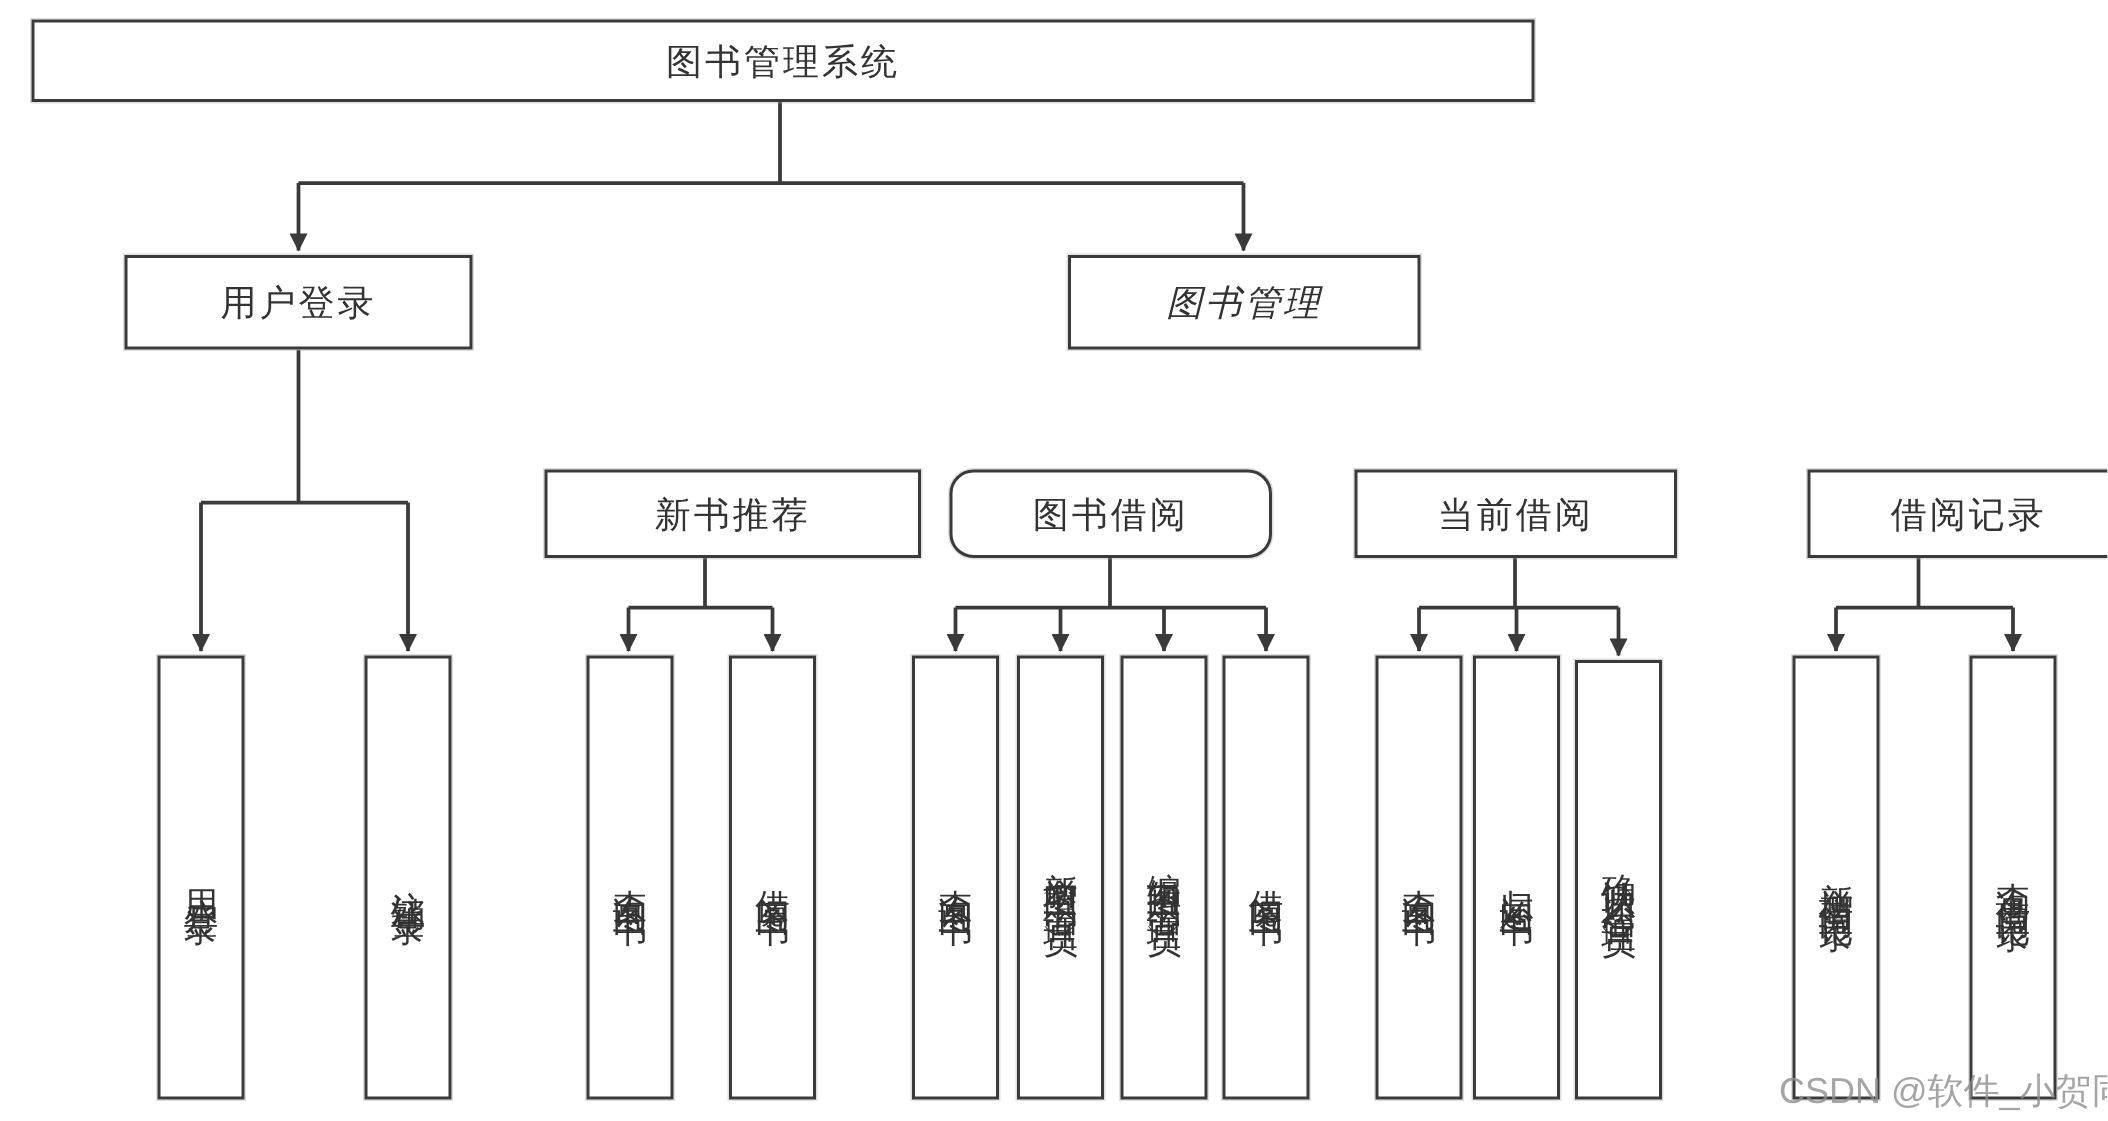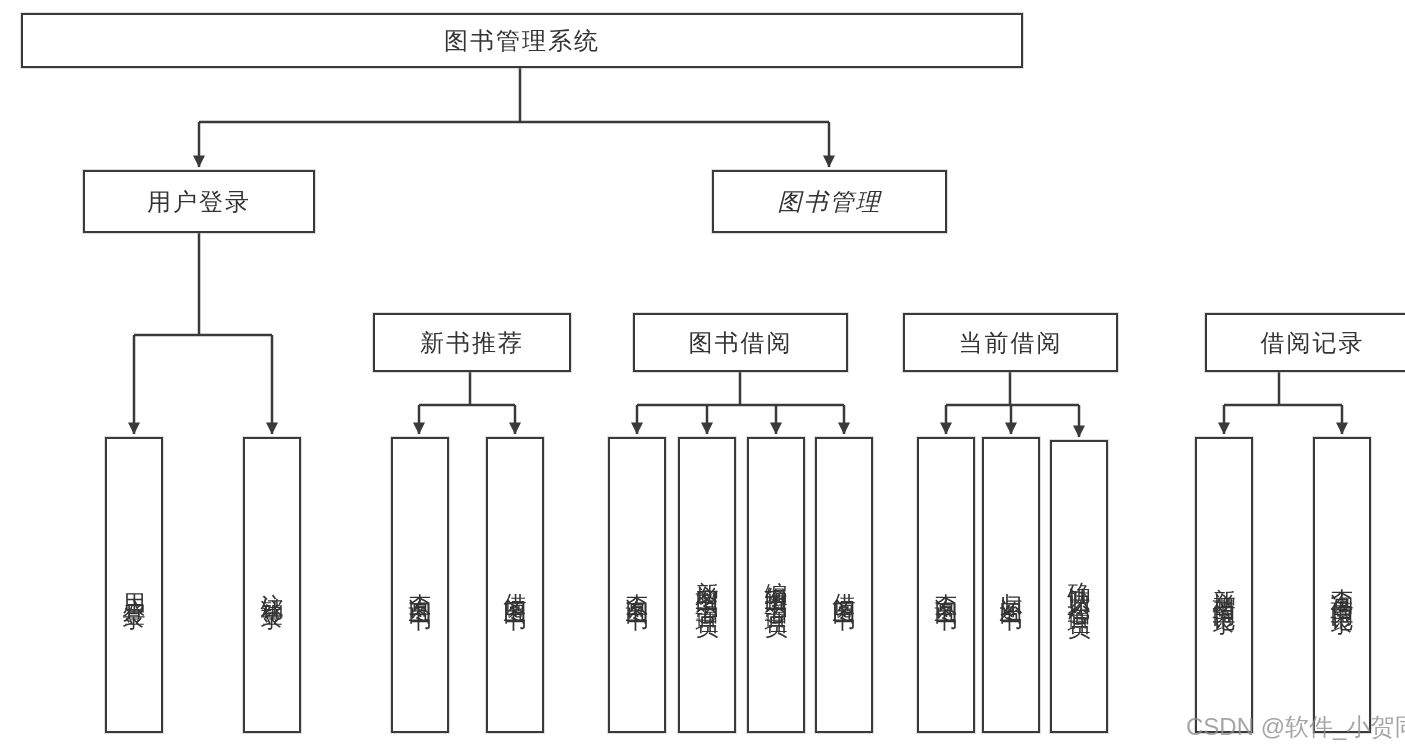--- a/index.html
+++ b/index.html
@@ -104,24 +104,24 @@
     <span class="hlabel">图书管理系统</span>
   </div>
 
   <div class="box" style="left:83px; top:170px; width:232px; height:63px;">
     <span class="hlabel">用户登录</span>
   </div>
   <div class="box" style="left:712px; top:170px; width:235px; height:63px;font-style:italic;">
     <span class="hlabel">图书管理</span>
   </div>
 
-  <div class="box" style="left:373px; top:313px; width:198px; height:59px;justify-content:center;">
+  <div class="box" style="left:363px; top:313px; width:251px; height:59px;justify-content:center;">
     <span class="hlabel">新书推荐</span>
   </div>
-  <div class="box" style="left:633px; top:313px; width:215px; height:59px;">
+  <div class="box" style="left:633px; top:313px; width:215px; height:59px;border-radius:16px;">
     <span class="hlabel">图书借阅</span>
   </div>
   <div class="box" style="left:903px; top:313px; width:215px; height:59px;justify-content:center;">
     <span class="hlabel">当前借阅</span>
   </div>
   <div class="box" style="left:1172px; top:313px; width:215px; height:59px;margin-left:33px;">
     <span class="hlabel">借阅记录</span>
   </div>
 
   <div class="box leaf" style="left:105px; top:437px; width:58px; height:296px;">

